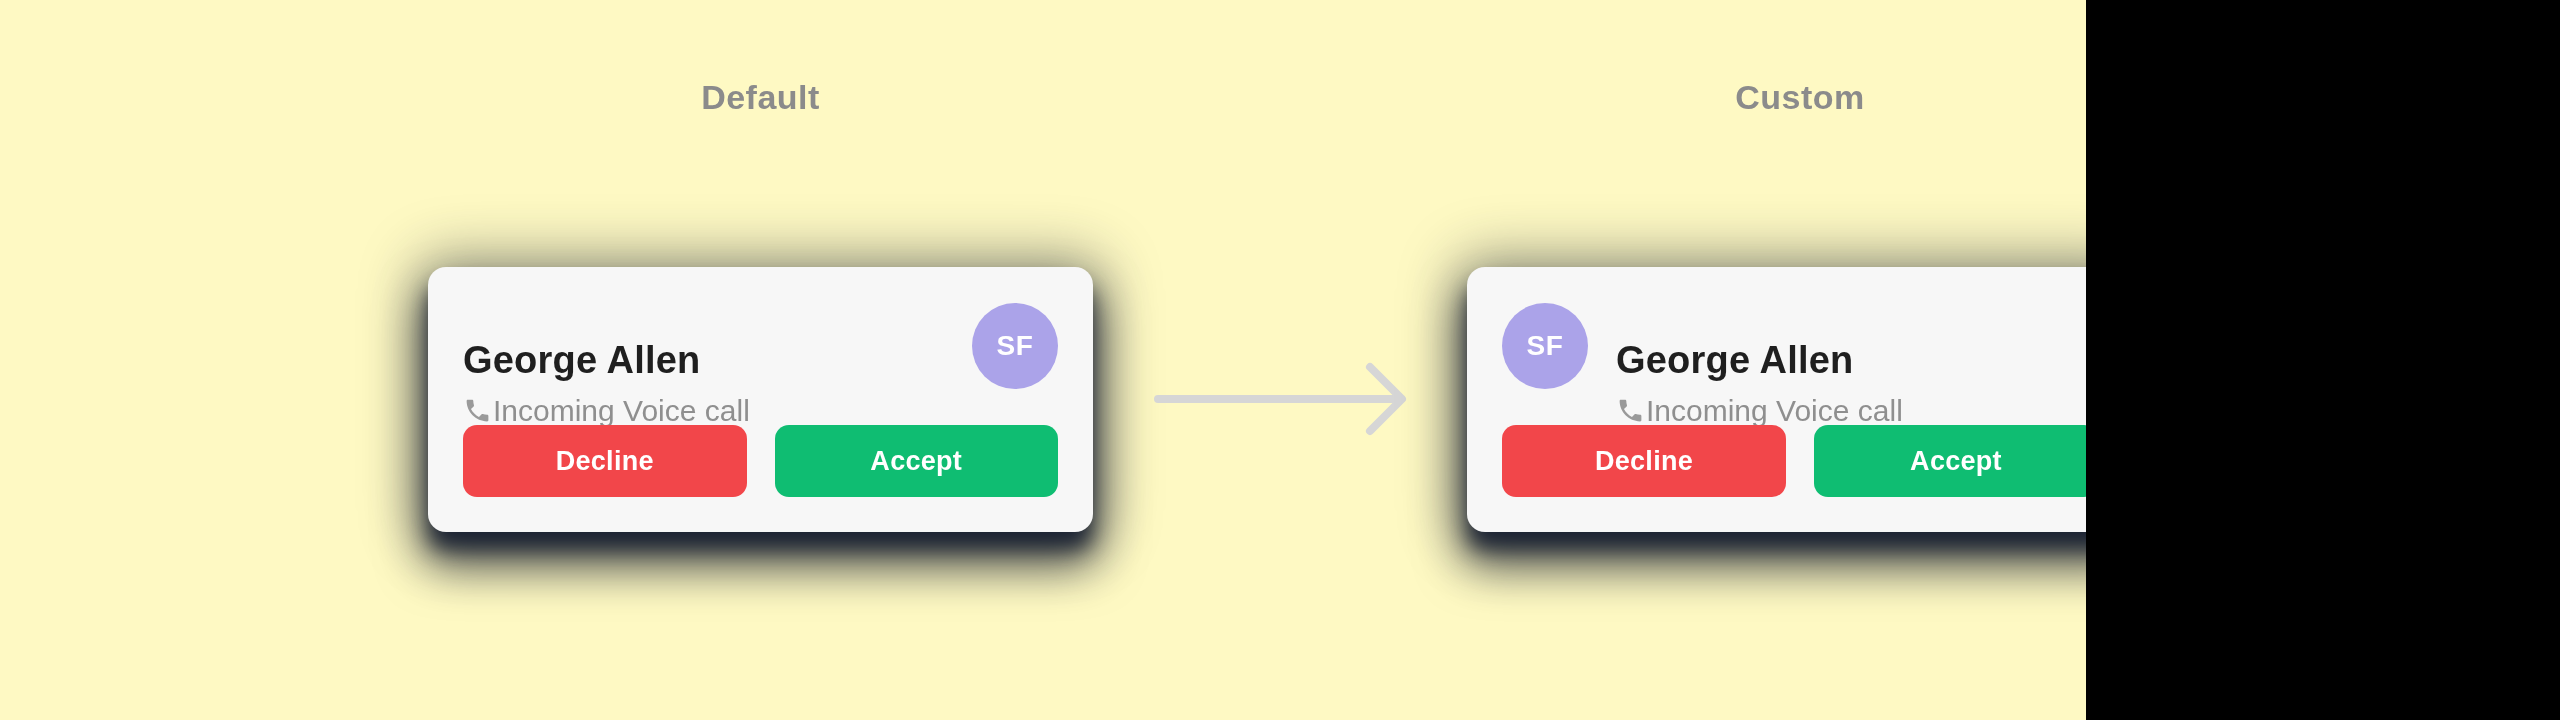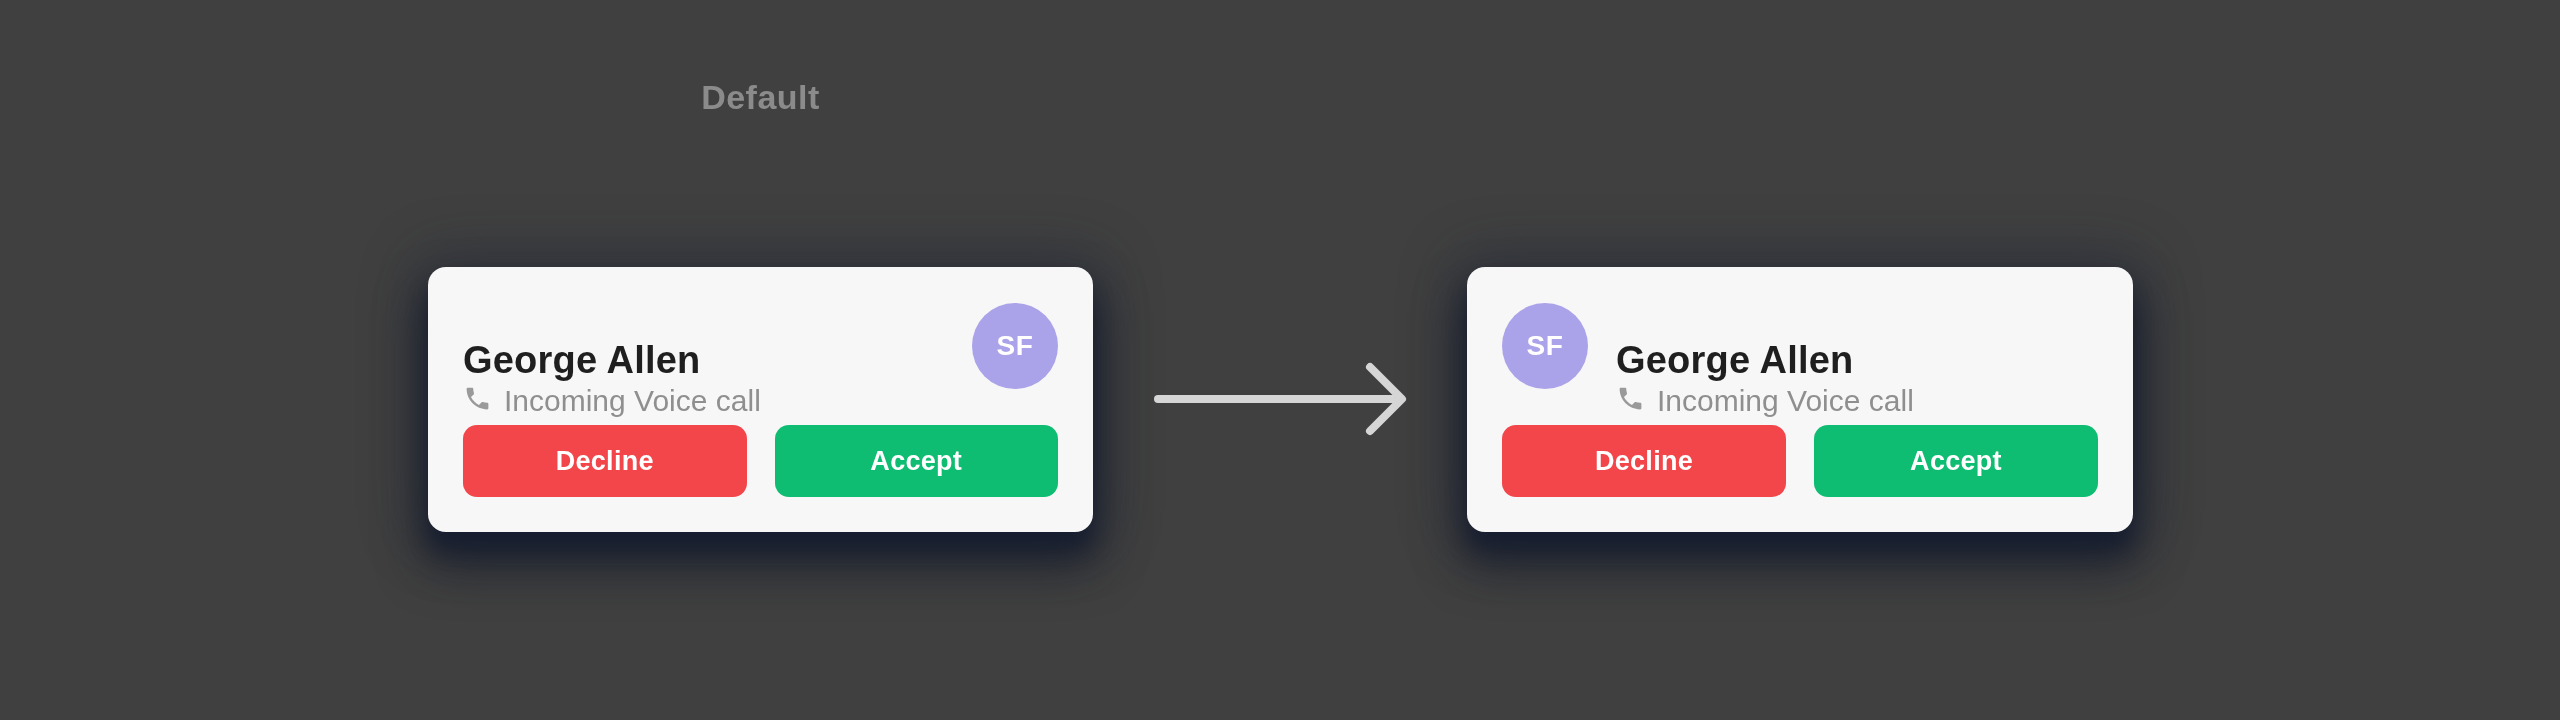--- a/index.html
+++ b/index.html
@@ -2,23 +2,23 @@
 <html><head>
 <meta charset="utf-8">
 <style>
   html, body {
     margin: 0;
     padding: 0;
     background: #000000;
   }
   #canvas {
     position: relative;
-    width: 2560px;
+    width: 2086px;
     height: 720px;
-    background: #404040;
+    background: #fef9c3;
     overflow: hidden;
     font-family: "Liberation Sans", "DejaVu Sans", sans-serif;
   }
 
   
   .variant-label {
     position: absolute;
     top: 78px;
     text-align: center;
     font-size: 34px;
@@ -54,23 +54,23 @@
   .caller-name {
     font-size: 38px;
     font-weight: 700;
     color: #1f1f1f;
     line-height: 1.15;
     letter-spacing: 0.2px;
     margin-top: 39px;
   }
   .call-type-row {
     display: flex;
-    align-items: flex-start;
-    gap: 12px;
-    margin-top: 1px;
+    align-items: center;
+    gap: 1px;
+    margin-top: 11px;
   }
   .phone-icon svg {
     display: block;
     width: 29px;
     height: 29px;
     fill: #9a9a9a;
   }
   .call-type-text {
     font-size: 30px;
     color: #8f8f8f;
@@ -133,20 +133,21 @@
   }
   #transform-arrow svg { display: block; }
 </style>
 </head>
 <body>
 
 <div id="canvas">
 
   <div id="label-default" class="variant-label">Default</div>
 
+  <div id="label-custom" class="variant-label">Custom</div>
 
   <div id="card-default" class="call-card">
     <div class="card-header">
       <div class="caller-info">
         <div class="caller-name">George Allen</div>
         <div class="call-type-row">
           <span class="phone-icon">
             <svg viewBox="0 0 24 24" aria-hidden="true">
                 <path d="M6.62 10.79c1.44 2.83 3.76 5.14 6.59 6.59l2.2-2.2c.27-.27.67-.36 1.02-.24 1.12.37 2.33.57 3.57.57.55 0 1 .45 1 1V20c0 .55-.45 1-1 1-9.39 0-17-7.61-17-17 0-.55.45-1 1-1h3.5c.55 0 1 .45 1 1 0 1.25.2 2.45.57 3.57.11.35.03.74-.25 1.02l-2.2 2.2z"></path>
               </svg>

